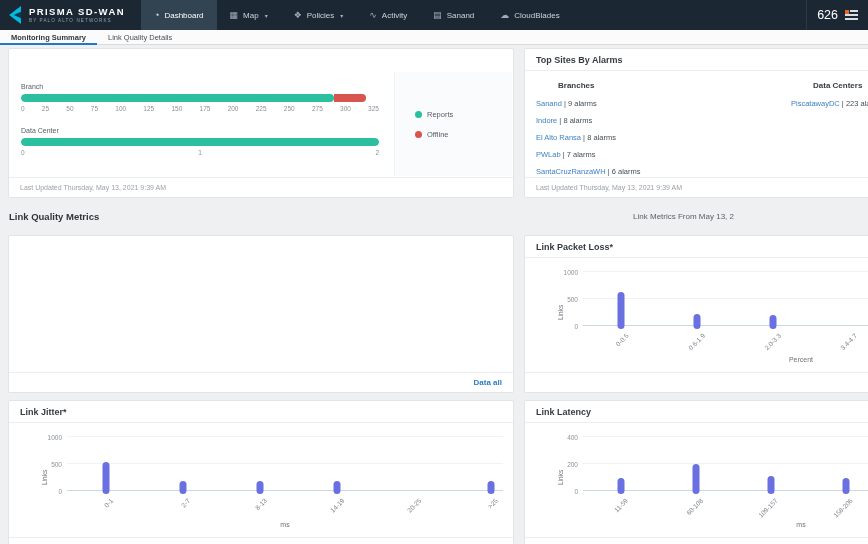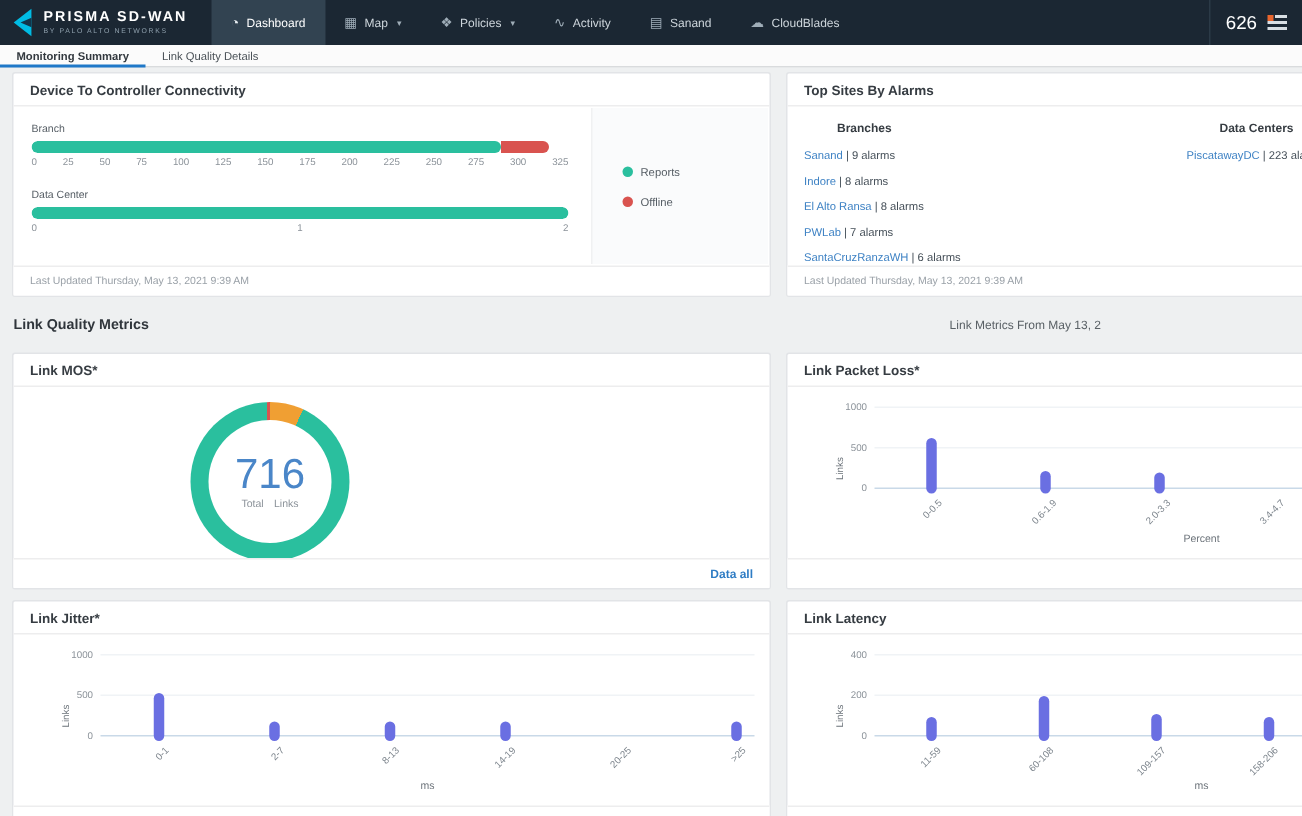--- a/index.html
+++ b/index.html
@@ -165,21 +165,20 @@
     </span>
   </div>
 </div>
 
 <div class="tabbar">
     <div class="tab active">Monitoring Summary</div>
     <div class="tab">Link Quality Details</div>
   </div>
 
 <div class="card" id="card-conn">
-  <div class="card-title">Device To Controller Connectivity</div>
   <div class="conn-area">
       <div class="conn-label">Branch</div>
       <div class="conn-track">
         <div class="seg on" style="width: 87.3846%; background: rgb(42, 191, 158);"></div>
         <div class="seg off" style="left: 87.3846%; width: 8.92308%; background: rgb(217, 83, 79);"></div>
       </div>
       <div class="conn-ticks">
         <span>0</span>
         <span>25</span>
         <span>50</span>
@@ -238,29 +237,20 @@
     <span>Last Updated Thursday, May 13, 2021 9:39 AM</span>
   </div>
 </div>
 
 <div class="section-row">
   <span class="section-title">Link Quality Metrics</span>
   <span class="section-range">Link Metrics From May 13, 2</span>
 </div>
 
 <div class="card" id="card-mos">
-  <div class="card-title">Link MOS*</div>
-  <div class="donut-wrap">
-    <div class="donut" style="background: conic-gradient(from -2.51397deg, rgb(217, 83, 79) 0deg, rgb(217, 83, 79) 2.51397deg, rgb(240, 159, 51) 2.51397deg, rgb(240, 159, 51) 27.1508deg, rgb(42, 191, 158) 27.1508deg, rgb(42, 191, 158) 360deg);">
-      <div class="hole">
-        <div class="total-num">716</div>
-        <div class="total-label">Total Links</div>
-      </div>
-    </div>
-  </div>
   <div class="card-foot">
     <span class="foot-link">Data all</span>
   </div>
 </div>
 
 <div class="card" id="card-ploss">
   <div class="card-title">Link Packet Loss*</div>
   <div class="vchart">
       <div class="ylab">Links</div>
       <div class="plot">

